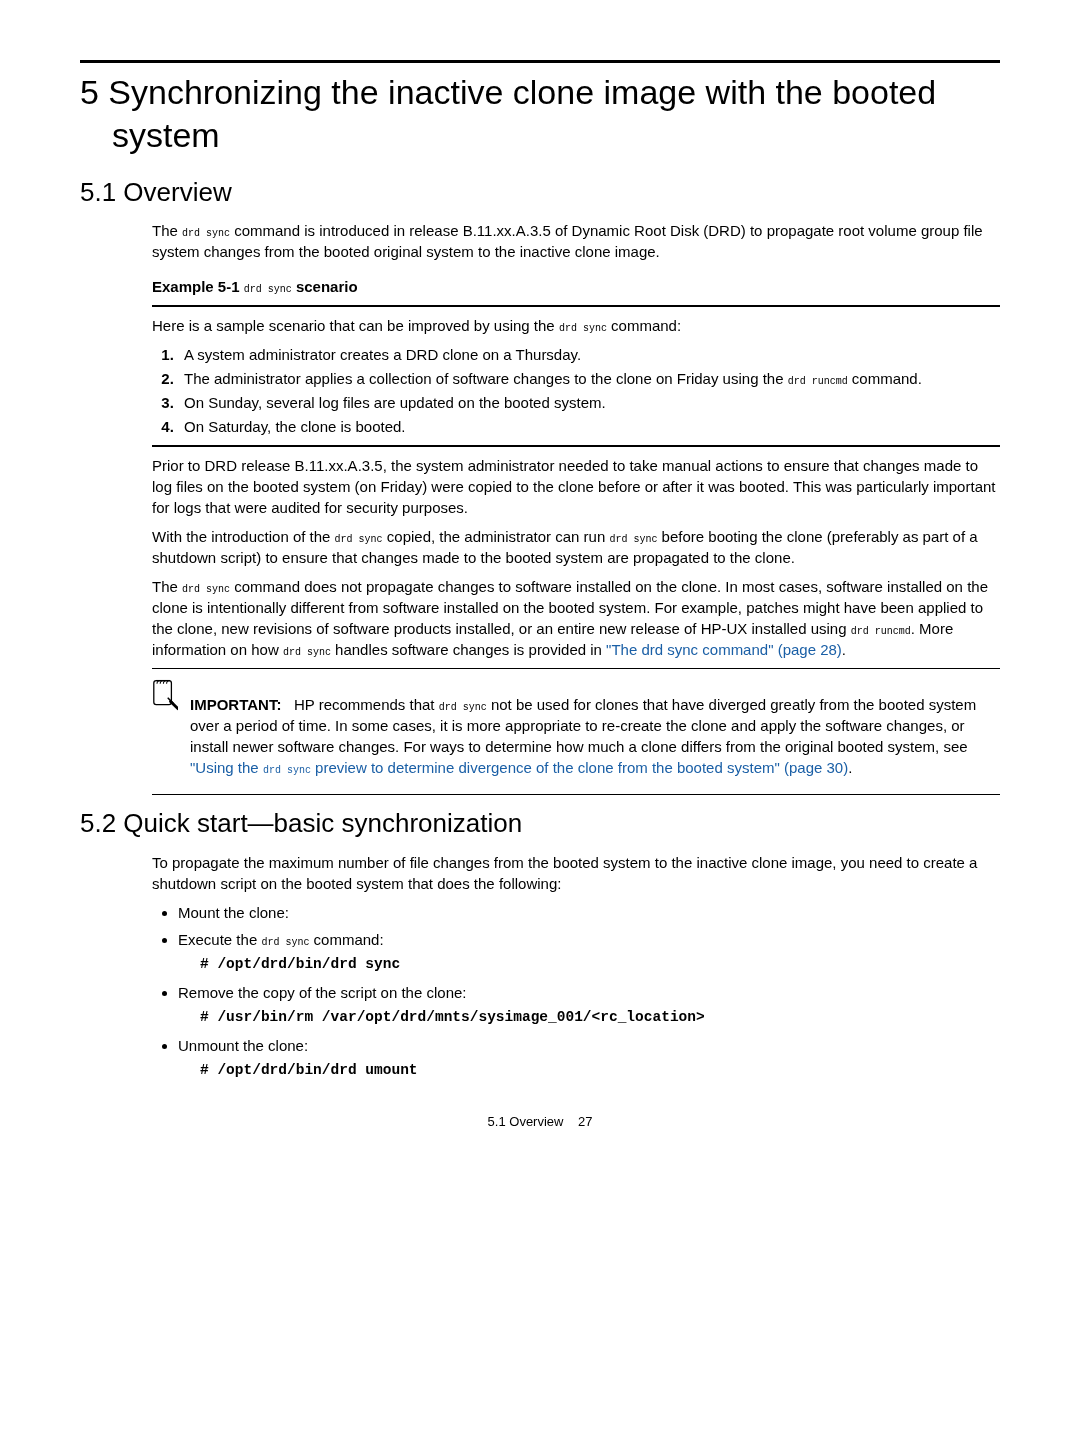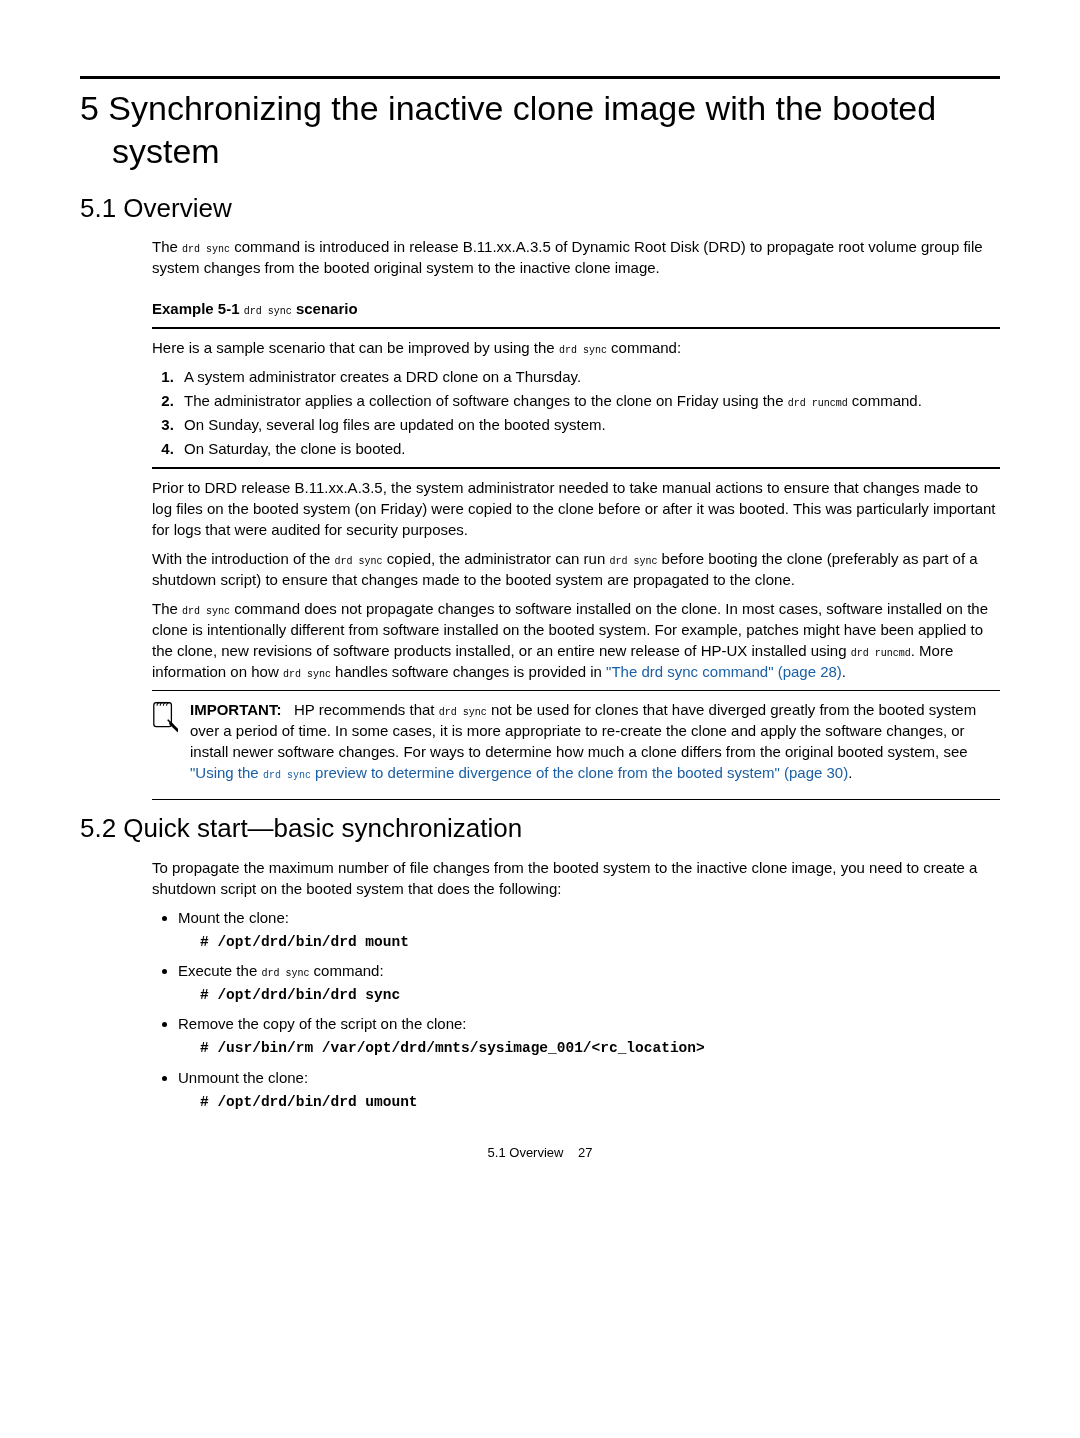--- a/index.html
+++ b/index.html
@@ -12,21 +12,21 @@
     background: #fff;
     font-size: 15px;
     line-height: 1.4;
   }
   h1.chapter {
     font-family: Arial, Helvetica, sans-serif;
     font-weight: 300;
     font-size: 34px;
     border-top: 3px solid #000;
     padding-top: 8px;
-    margin: 16px 0 18px 0;
+    margin: 0 0 18px 0;
     line-height: 1.25;
   }
   h1.chapter .indent {
     padding-left: 32px;
     display: block;
   }
   h2.section {
     font-family: Arial, Helvetica, sans-serif;
     font-weight: 300;
     font-size: 26px;
@@ -37,21 +37,21 @@
   }
   p {
     margin: 8px 0;
   }
   code, .mono {
     font-family: "Courier New", Courier, monospace;
     font-size: 10px;
   }
   .example-title {
     font-weight: bold;
-    margin-top: 20px;
+    margin-top: 14px;
     margin-bottom: 6px;
   }
   hr.thick {
     border: none;
     border-top: 2px solid #000;
     margin: 8px 0;
   }
   hr.thin {
     border: none;
     border-top: 1px solid #000;
@@ -158,40 +158,39 @@
         <line x1="5" y1="2" x2="22" y2="2" stroke="#000" stroke-width="1.6"></line>
         <path d="M6 6 q0 -4 4 -4" fill="none" stroke="#000" stroke-width="1.3"></path>
         <path d="M10 6 q0 -4 4 -4" fill="none" stroke="#000" stroke-width="1.3"></path>
         <path d="M14 6 q0 -4 4 -4" fill="none" stroke="#000" stroke-width="1.3"></path>
         <path d="M18 6 q0 -4 4 -4" fill="none" stroke="#000" stroke-width="1.3"></path>
         <path d="M23 28 l9 9" stroke="#000" stroke-width="3.6" stroke-linecap="round"></path>
         <path d="M20 24 l6 6" stroke="#000" stroke-width="2" stroke-linecap="round"></path>
       </svg>
     </div>
     <div>
-      <p style="margin-top:0">
+      <p style="margin-top:17px">
         <b>IMPORTANT:</b>&nbsp;&nbsp;&nbsp;<span>HP recommends that </span><code class="mono">drd sync</code><span> not be used for clones that have diverged greatly from the booted system over a period of time. In some cases, it is more appropriate to re-create the clone and apply the software changes, or install newer software changes. For ways to determine how much a clone differs from the original booted system, see </span><span class="link"><span>"Using the </span><code class="mono" style="color:#1a5fa6">drd sync</code><span> preview to determine divergence of the clone from the booted system" (page 30)</span></span><span>.</span>
       </p>
     </div>
   </div>
 
   <hr class="thin">
 
 </div>
 
 <h2 class="section">5.2 Quick start—basic synchronization</h2>
 
 <div class="body-block">
 
   <p>To propagate the maximum number of file changes from the booted system to the inactive clone image, you need to create a shutdown script on the booted system that does the following:</p>
 
   <ul class="bullets">
     <li>
       <span>Mount the clone:</span>
-      <div class="mono-block"># /opt/drd/bin/drd mount</div>
     </li>
     <li>
       <span>Execute the </span><code class="mono">drd sync</code><span> command:</span>
       <div class="mono-block"># /opt/drd/bin/drd sync</div>
     </li>
     <li>
       <span>Remove the copy of the script on the clone:</span>
       <div class="mono-block"># /usr/bin/rm /var/opt/drd/mnts/sysimage_001/&lt;rc_location&gt;</div>
     </li>
     <li>

